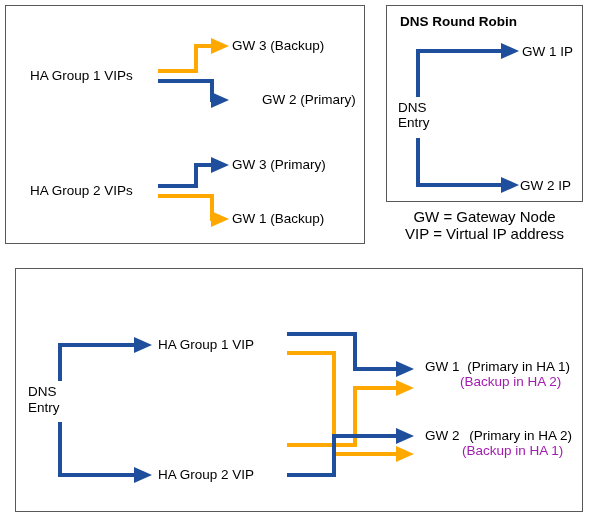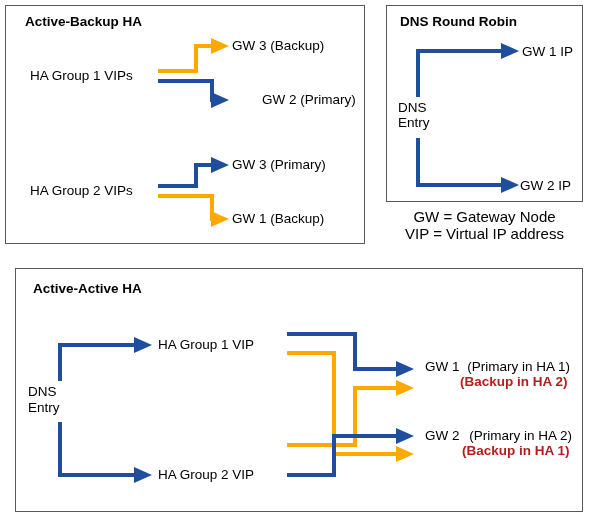--- a/index.html
+++ b/index.html
@@ -31,22 +31,21 @@
     white-space: nowrap;
   }
   .nodelabel {
     position: absolute;
     font-size: 13.5px;
     color: #000000;
     white-space: nowrap;
     line-height: 15px;
   }
   .sublabel-blue {
-    color: #b91c1c;
-    font-weight: bold;
+    color: #a21caf;
   }
   .legend {
     position: absolute;
     font-size: 15px;
     color: #000000;
     line-height: 17px;
     text-align: center;
     white-space: nowrap;
   }
   svg.wires {
@@ -74,21 +73,20 @@
   .ahead-blue { fill: #1F4E9C; }
   .ahead-orange { fill: #FFA900; }
 </style>
 </head>
 <body>
 
 <div id="canvas">
 
   <div class="panel" style="left:5px; top:5px; width:360px; height:239px;"></div>
 
-  <div class="panel-title" style="left:25px; top:14px;">Active-Backup HA</div>
 
   <div class="nodelabel" style="left:30px; top:68px;">HA Group 1 VIPs</div>
 
   <div class="nodelabel" style="left:30px; top:183px;">HA Group 2 VIPs</div>
 
   <div class="nodelabel" style="left:232px; top:38px;">GW 3 (Backup)</div>
 
   <div class="nodelabel" style="left:232px; top:92px;margin-left:30px;">GW 2 (Primary)</div>
 
   <div class="nodelabel" style="left:232px; top:157px;">GW 3 (Primary)</div>
@@ -106,21 +104,20 @@
 
   <div class="nodelabel" style="left:520px; top:178px;">GW 2 IP</div>
 
   <div class="legend" style="left:386px; top:208px; width:197px;">
     <div>GW = Gateway Node</div>
     <div>VIP = Virtual IP address</div>
   </div>
 
   <div class="panel" style="left:15px; top:268px; width:568px; height:244px;"></div>
 
-  <div class="panel-title" style="left:33px; top:281px;">Active-Active HA</div>
 
   <div class="nodelabel" style="left:28px; top:384px;">DNS</div>
   <div class="nodelabel" style="left:28px; top:400px;">Entry</div>
 
   <div class="nodelabel" style="left:158px; top:337px;">HA Group 1 VIP</div>
 
   <div class="nodelabel" style="left:158px; top:467px;">HA Group 2 VIP</div>
 
   <div class="nodelabel" style="left:425px; top:359px;">
     <span>GW 1</span>

